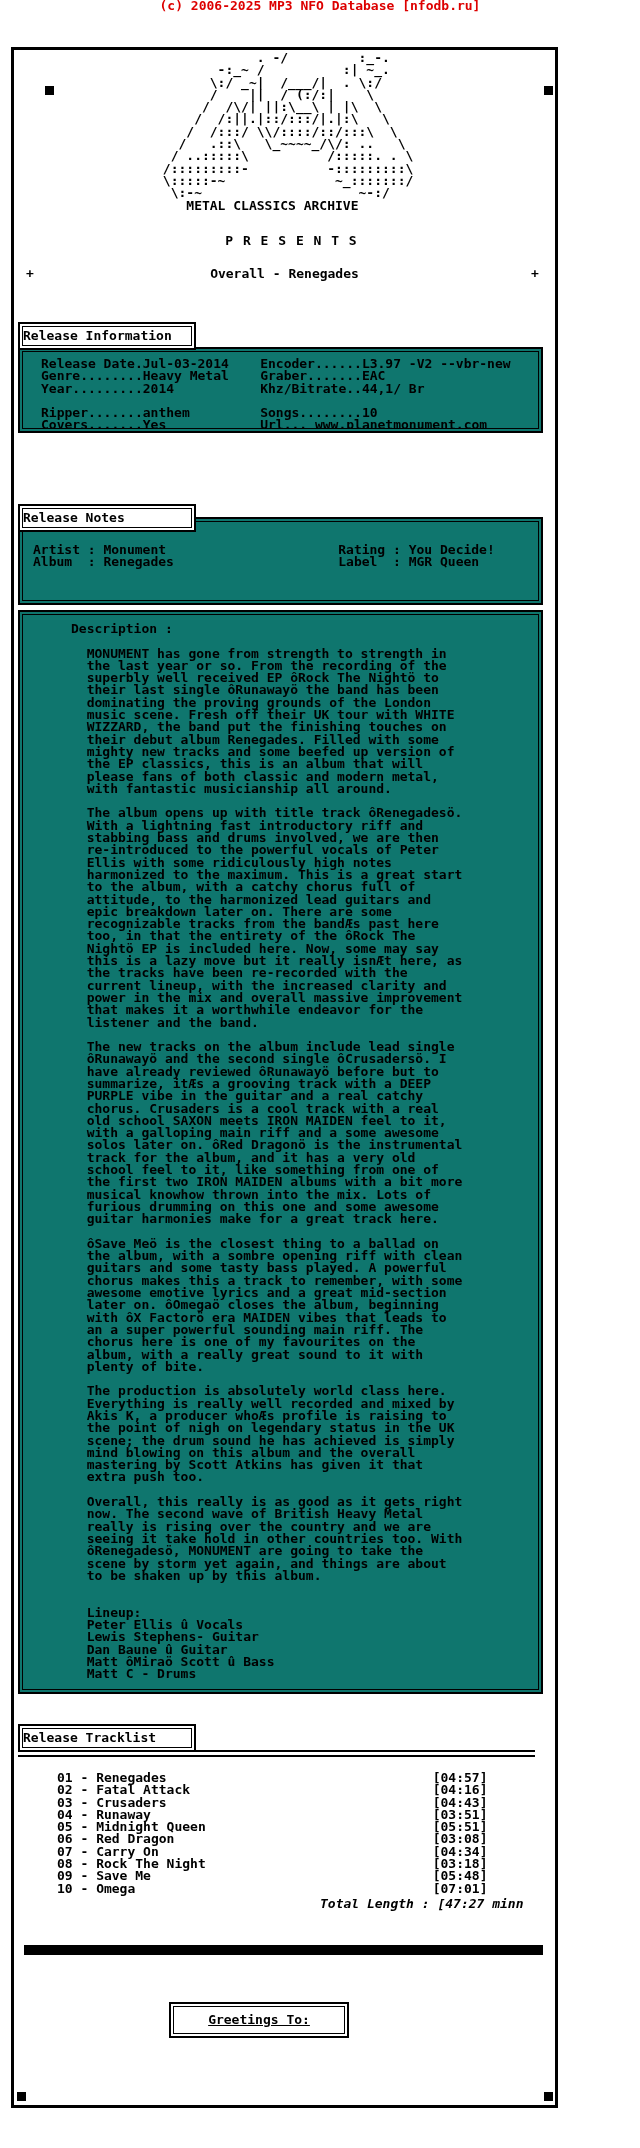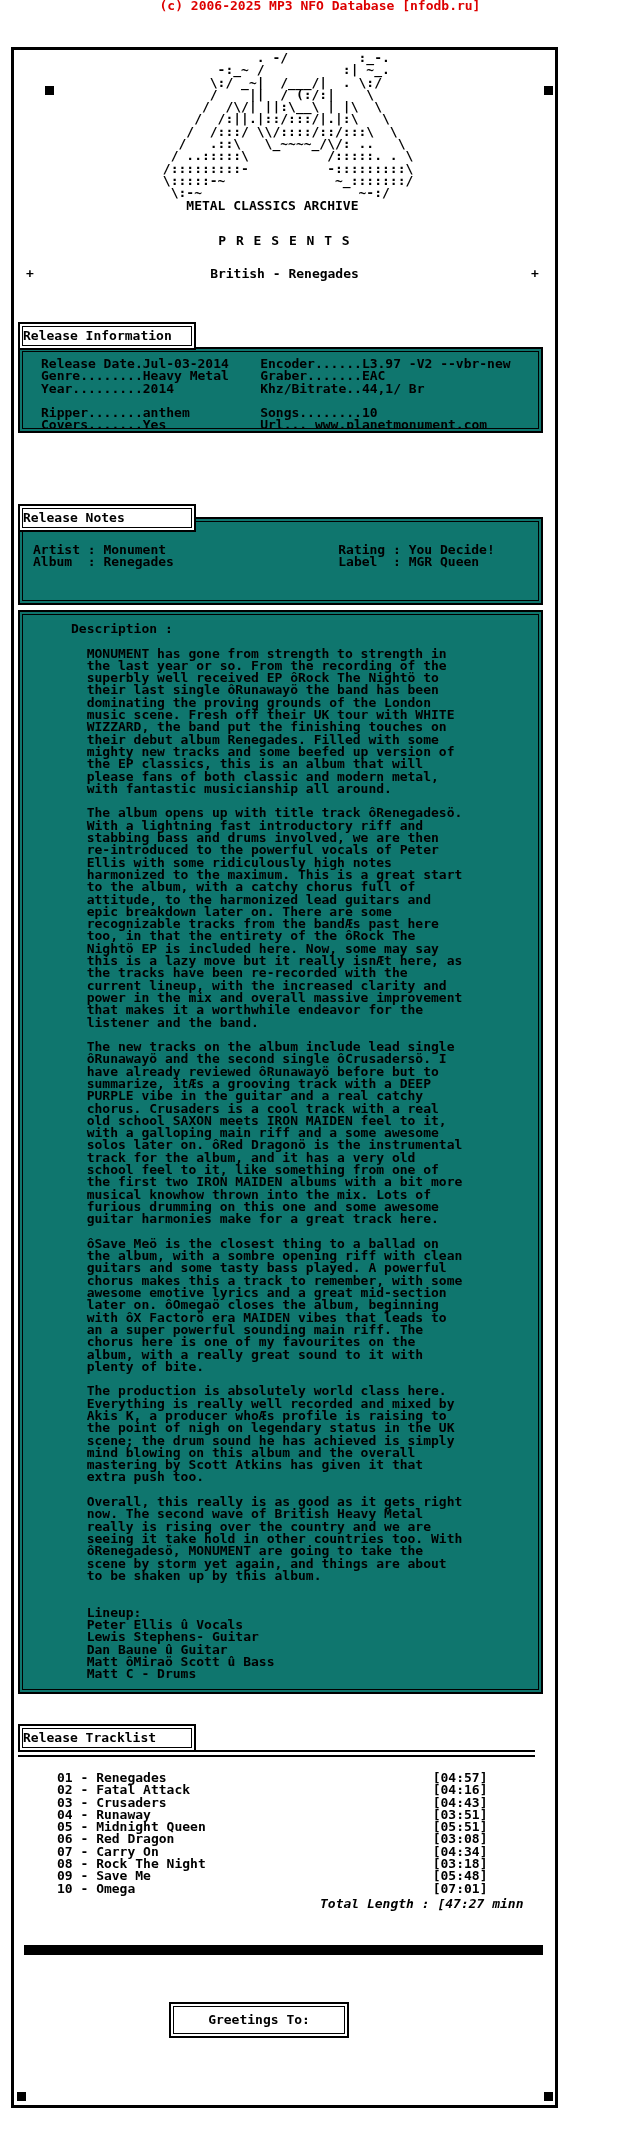--- a/index.html
+++ b/index.html
@@ -58,24 +58,24 @@
       /  /\/| ||:\__\ | |\  \
      /  /:||.|::/:::/|.|:\   \
     /  /:::/ \\/::::/::/:::\  \
    /   .::\   \_~~~~_/\/: ..   \
   / ..:::::\          /:::::. . \
  /:::::::::-          -:::::::::\
  \:::::-~              ~_:::::::/
   \:-~                    ~-:/
     METAL CLASSICS ARCHIVE</pre>
 
-  <div class="centerline" style="top:185px; letter-spacing:1px;">P R E S E N T S</div>
+  <div class="centerline" style="top:185px; letter-spacing:1px;padding-left:7px;">P R E S E N T S</div>
 
   <div class="abs" style="left:12px; top:218px;">+</div>
-  <div class="centerline" style="top:218px;">British - Renegades</div>
+  <div class="centerline" style="top:218px;">Overall - Renegades</div>
   <div class="abs" style="left:517px; top:218px;">+</div>
 
   <div class="tab" style="top:272px;">
     <div class="in">
         <span>Release Information</span>
       </div>
   </div>
   <div class="cbox" style="top:297px; height:86px;">
     <div class="in">
         <pre style="padding:6px 0 0 18px;">Release Date.Jul-03-2014    Encoder......L3.97 -V2 --vbr-new
@@ -204,19 +204,19 @@
 05 - Midnight Queen                             [05:51]
 06 - Red Dragon                                 [03:08]
 07 - Carry On                                   [04:34]
 08 - Rock The Night                             [03:18]
 09 - Save Me                                    [05:48]
 10 - Omega                                      [07:01]</pre>
   <div class="abs" style="left:306px; top:1848px;font-style:italic;">Total Length : [47:27 minn</div>
 
   <div class="bar" style="left:10px; top:1895px; width:519px; height:10px;"></div>
 
-  <div class="gbox" style="left:155px; top:1952px;">
+  <div class="gbox" style="left:155px; top:1952px;text-decoration:underline;">
     <div class="in">
         <span>Greetings To:</span>
       </div>
   </div>
 
 </div>
 
 </body></html>

